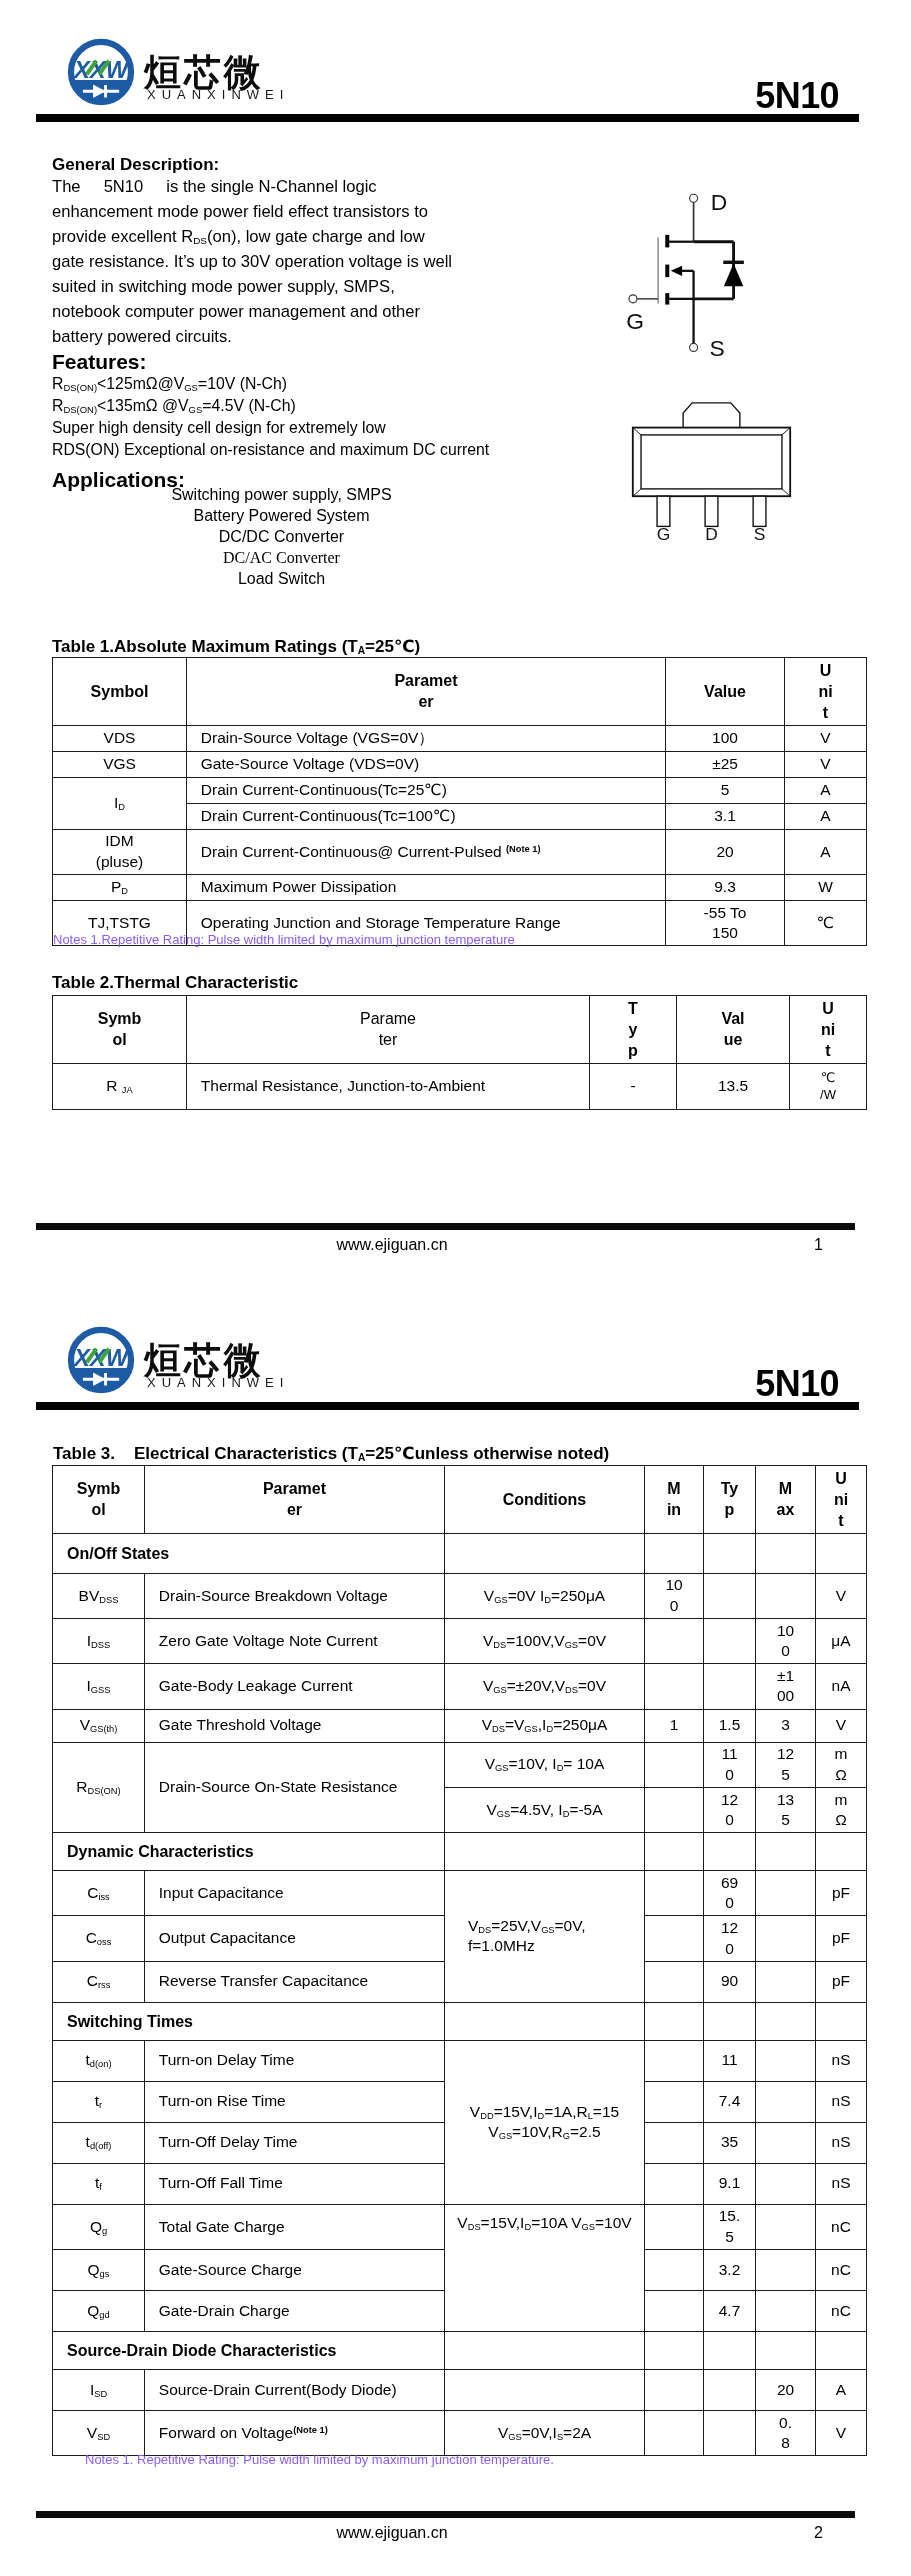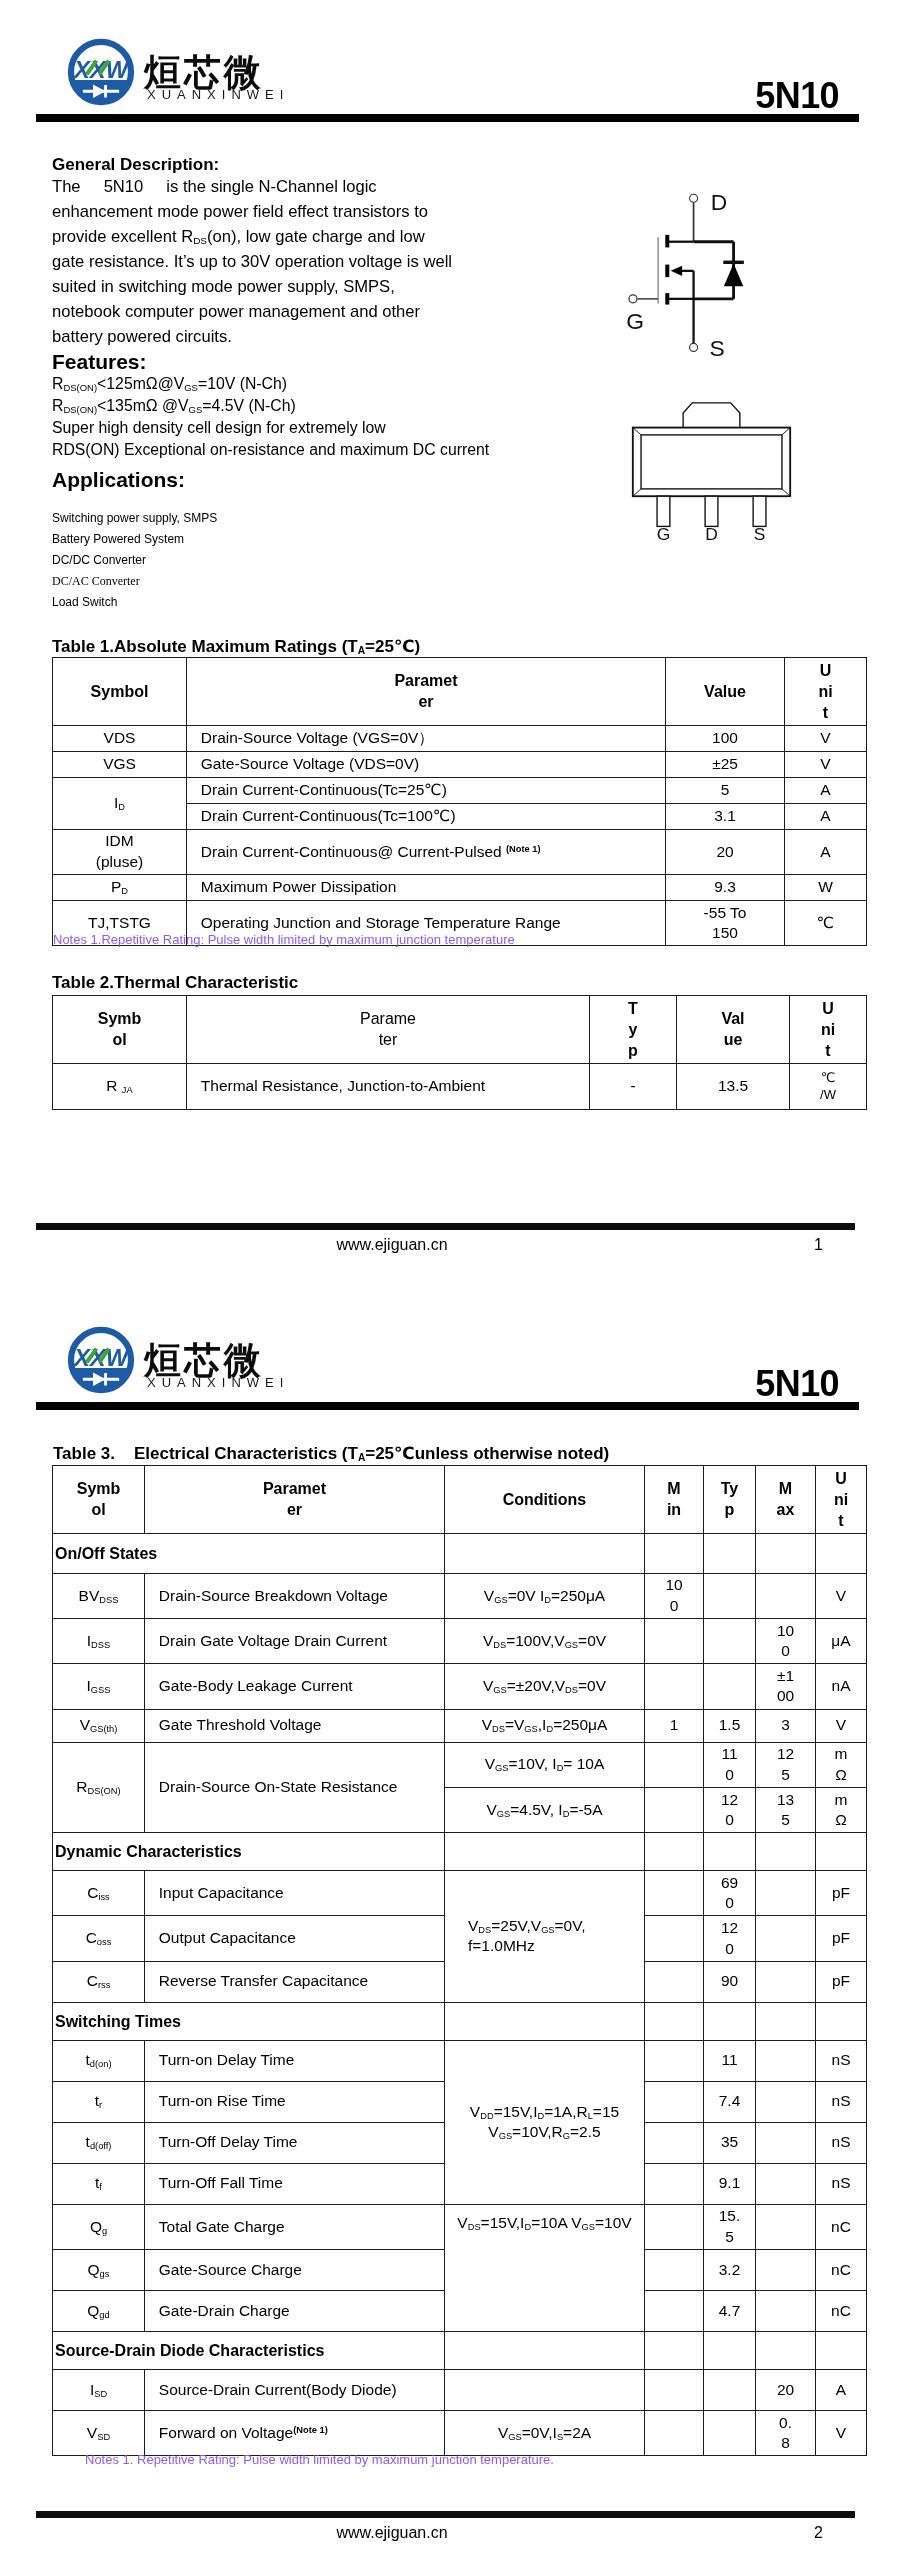--- a/index.html
+++ b/index.html
@@ -13,35 +13,35 @@
   .part-number{position:absolute;left:719px;top:75px;width:120px;text-align:right;font-size:36px;font-weight:800;letter-spacing:-0.6px;color:#000;}
   .hdr-rule{position:absolute;left:36px;top:114px;width:823px;height:7.5px;background:#000;}
 
   
   .sec-title{position:absolute;left:52px;font-weight:bold;color:#000;}
   .gd-title{top:155px;font-size:17px;}
   .gd-body{position:absolute;left:52px;top:174px;width:453px;font-size:16.6px;line-height:25px;}
   .feat-title{top:350px;font-size:21px;}
   .feat-list{position:absolute;left:52px;top:373px;width:459px;font-size:15.8px;line-height:22px;}
   .apps-title{top:468px;font-size:21px;}
-  .apps-list{position:absolute;left:52px;top:508px;width:459px;font-size:12px;}
+  .apps-list{position:absolute;left:52px;top:484px;width:459px;font-size:16px;text-align:center;}
   .apps-list .app{line-height:21px;}
   .app-serif{font-family:"Liberation Serif","DejaVu Serif",serif;}
 
   
   .mosfet-svg{position:absolute;left:625px;top:190px;}
   .pkg-svg{position:absolute;left:620px;top:400px;}
 
   
   .tbl-title{position:absolute;font-size:17px;font-weight:bold;color:#000;}
   table.t{position:absolute;border-collapse:collapse;table-layout:fixed;background:#fff;}
   .t td{border:1.1px solid #1c1c1c;text-align:center;vertical-align:middle;white-space:pre-line;font-size:15.5px;padding:1.7px 3.4px;line-height:1.32;color:#000;}
   .t td.hd{font-weight:bold;font-size:16px;}
   .t td.param{text-align:left;padding-left:13.8px;}
-  .t td.seclab{font-weight:bold;text-align:left;padding-left:2px;font-size:16px;}
+  .t td.seclab{font-weight:bold;text-align:left;padding-left:14px;font-size:16px;}
   .t td.cond-left{text-align:left;padding-left:23px;}
   .t td.cond-top{vertical-align:top;padding-top:8px;}
   .h48{height:26px;} .h58{height:33px;} .h66{height:38px;} .h70{height:40px;}
   .h72{height:41px;} .h80{height:46px;} .h96{height:55px;} .h112{height:64px;}
   .tbl1{left:52px;top:657px;width:814px;}
   .tbl2{left:52px;top:995px;width:814px;}
   .tbl3{left:52px;top:177px;width:814px;}
   .note-text{position:absolute;left:53px;font-size:13px;color:#8b5cf6;}
 
   sub{font-size:0.6em;line-height:0;vertical-align:-0.22em;}
@@ -305,21 +305,21 @@
       <td class="param">Drain-Source Breakdown Voltage</td>
       <td>V<sub>GS</sub>=0V I<sub>D</sub>=250μA</td>
       <td>10
 0</td>
       <td></td>
       <td></td>
       <td>V</td>
     </tr>
     <tr class="h72">
       <td>I<sub>DSS</sub></td>
-      <td class="param">Drain Gate Voltage Drain Current</td>
+      <td class="param">Zero Gate Voltage Note Current</td>
       <td>V<sub>DS</sub>=100V,V<sub>GS</sub>=0V</td>
       <td></td>
       <td></td>
       <td>10
 0</td>
       <td>μA</td>
     </tr>
     <tr class="h72">
       <td>I<sub>GSS</sub></td>
       <td class="param">Gate-Body Leakage Current</td>

